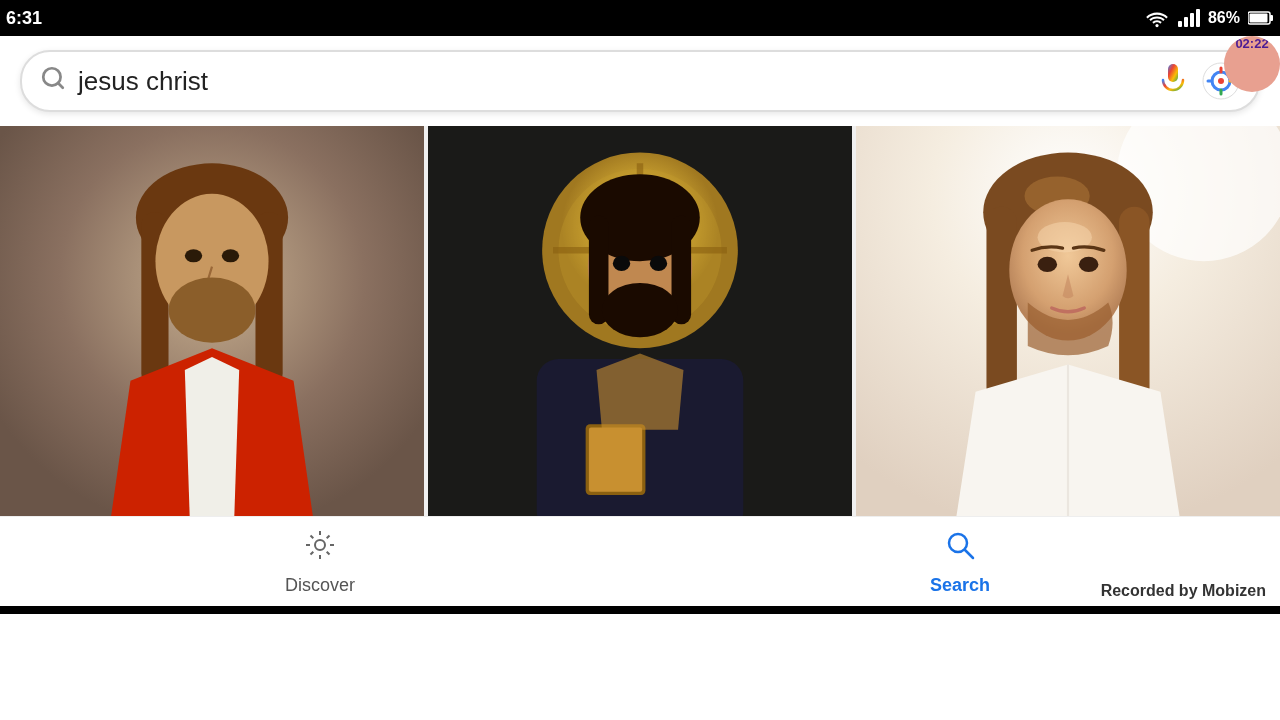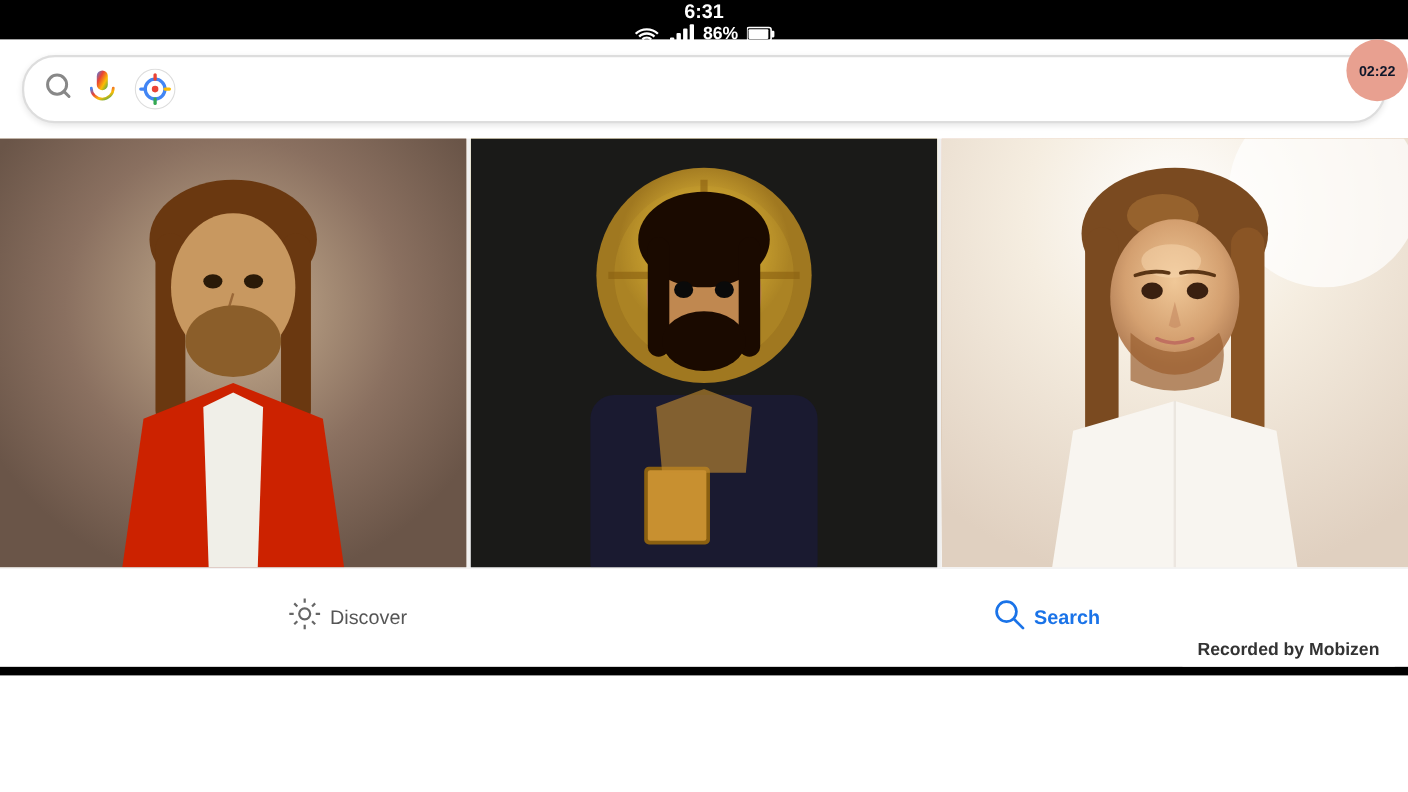--- a/index.html
+++ b/index.html
@@ -17,21 +17,20 @@
     .status-bar {
       background: #000;
       height: 36px;
       display: flex;
       align-items: center;
       justify-content: space-between;
       padding: 0 6px;
       color: #fff;
       font-size: 18px;
       font-weight: bold;
-      flex-direction: column;
     }
 
     .status-right {
       display: flex;
       align-items: center;
       gap: 8px;
       font-size: 16px;
     }
 
     
@@ -159,21 +158,21 @@
       height: 90px;
       display: flex;
       align-items: center;
       justify-content: space-around;
       border-top: 1px solid #eee;
       position: relative;
     }
 
     .nav-item {
       display: flex;
-      flex-direction: row;
+      flex-direction: column;
       align-items: center;
       gap: 6px;
       min-width: 120px;
     }
 
     .nav-icon {
       font-size: 30px;
     }
 
     .nav-label {
@@ -187,44 +186,43 @@
     }
 
     .nav-icon-active {
       color: #1a73e8;
     }
 
     
     .recording-badge {
       position: absolute;
       bottom: 0;
-      right: 12px;
+      right: 0;
       background: rgba(255,255,255,0.85);
       padding: 6px 14px;
       font-size: 16px;
       font-weight: bold;
       color: #333;
       border-top-left-radius: 6px;
     }
 
     
     .timer-badge {
       position: absolute;
       top: 36px;
       right: 0;
       width: 56px;
       height: 56px;
       background: #e8a090;
       border-radius: 50%;
       display: flex;
-      align-items: center;
       justify-content: center;
       font-size: 13px;
       font-weight: bold;
-      color: #0f172a;
+      color: #4c1d95;
       overflow: hidden;
     }
 
     
     .bottom-bar {
       background: #000;
       height: 8px;
     }
 
     
@@ -267,20 +265,21 @@
 </div>
 
 <div class="search-bar-container">
   <div class="search-bar">
     <span class="search-icon-bar">
       <svg width="26" height="26" viewBox="0 0 24 24" fill="none" stroke="#888" stroke-width="2.5" stroke-linecap="round">
         <circle cx="11" cy="11" r="8"></circle>
         <line x1="21" y1="21" x2="16.65" y2="16.65"></line>
       </svg>
     </span>
+    <span class="search-input-text">jesus christ</span>
     <div class="search-bar-icons">
 
       <div class="mic-icon">
         <svg width="30" height="38" viewBox="0 0 30 38" fill="none">
           <defs>
             <linearGradient id="micGrad" x1="0" y1="0" x2="1" y2="1">
               <stop offset="0%" stop-color="#4285f4"></stop>
               <stop offset="33%" stop-color="#ea4335"></stop>
               <stop offset="66%" stop-color="#fbbc05"></stop>
               <stop offset="100%" stop-color="#34a853"></stop>

